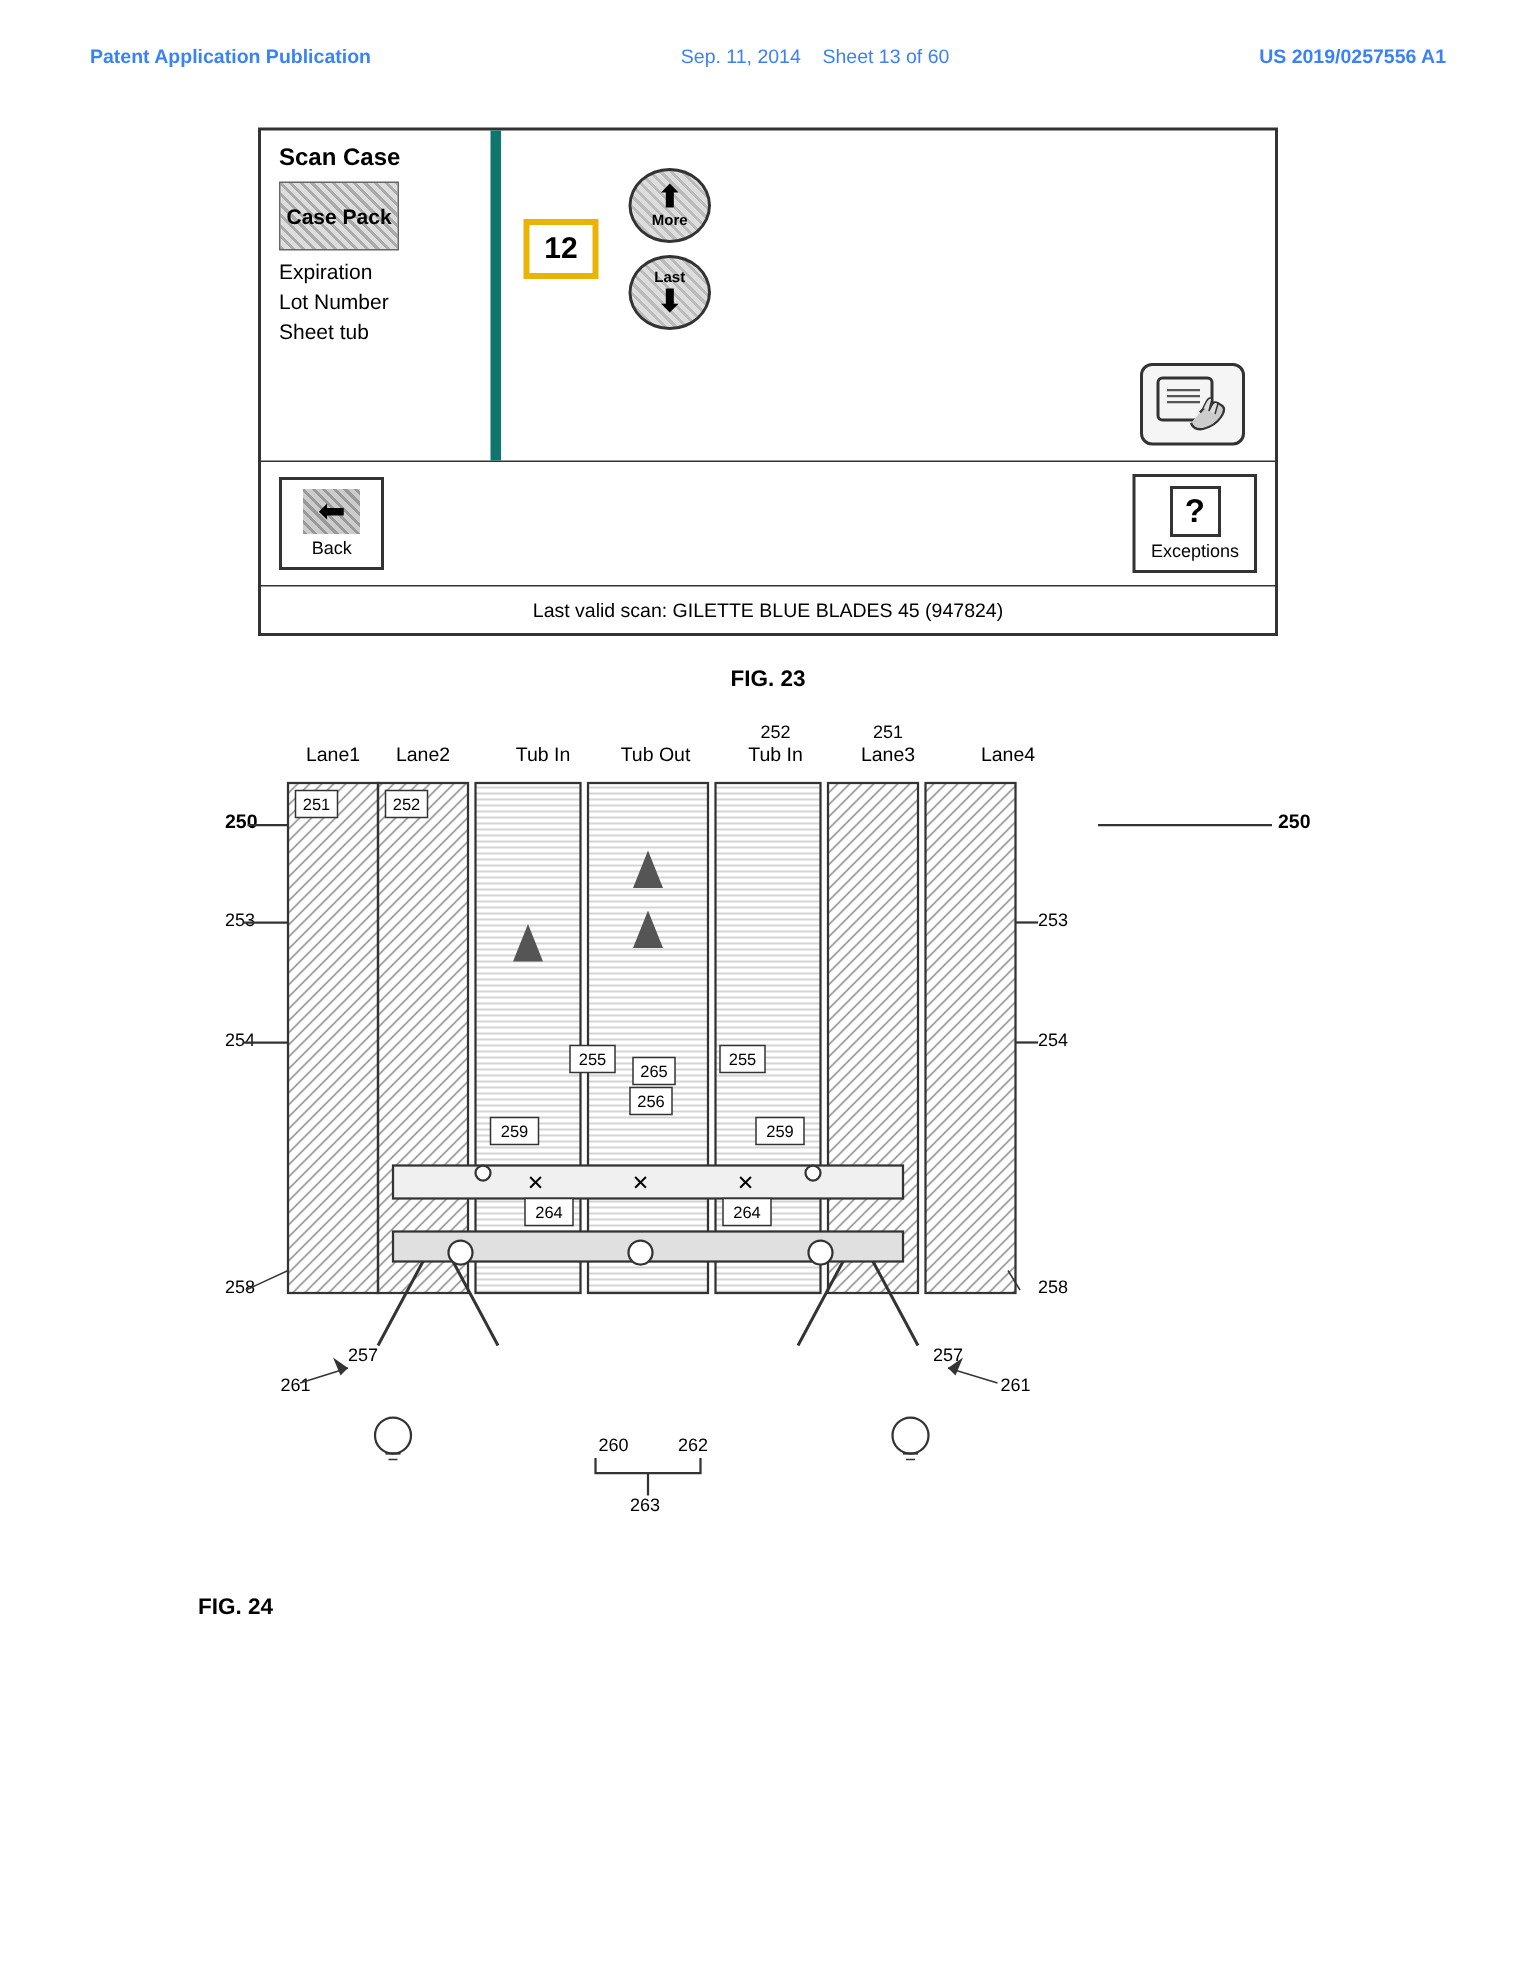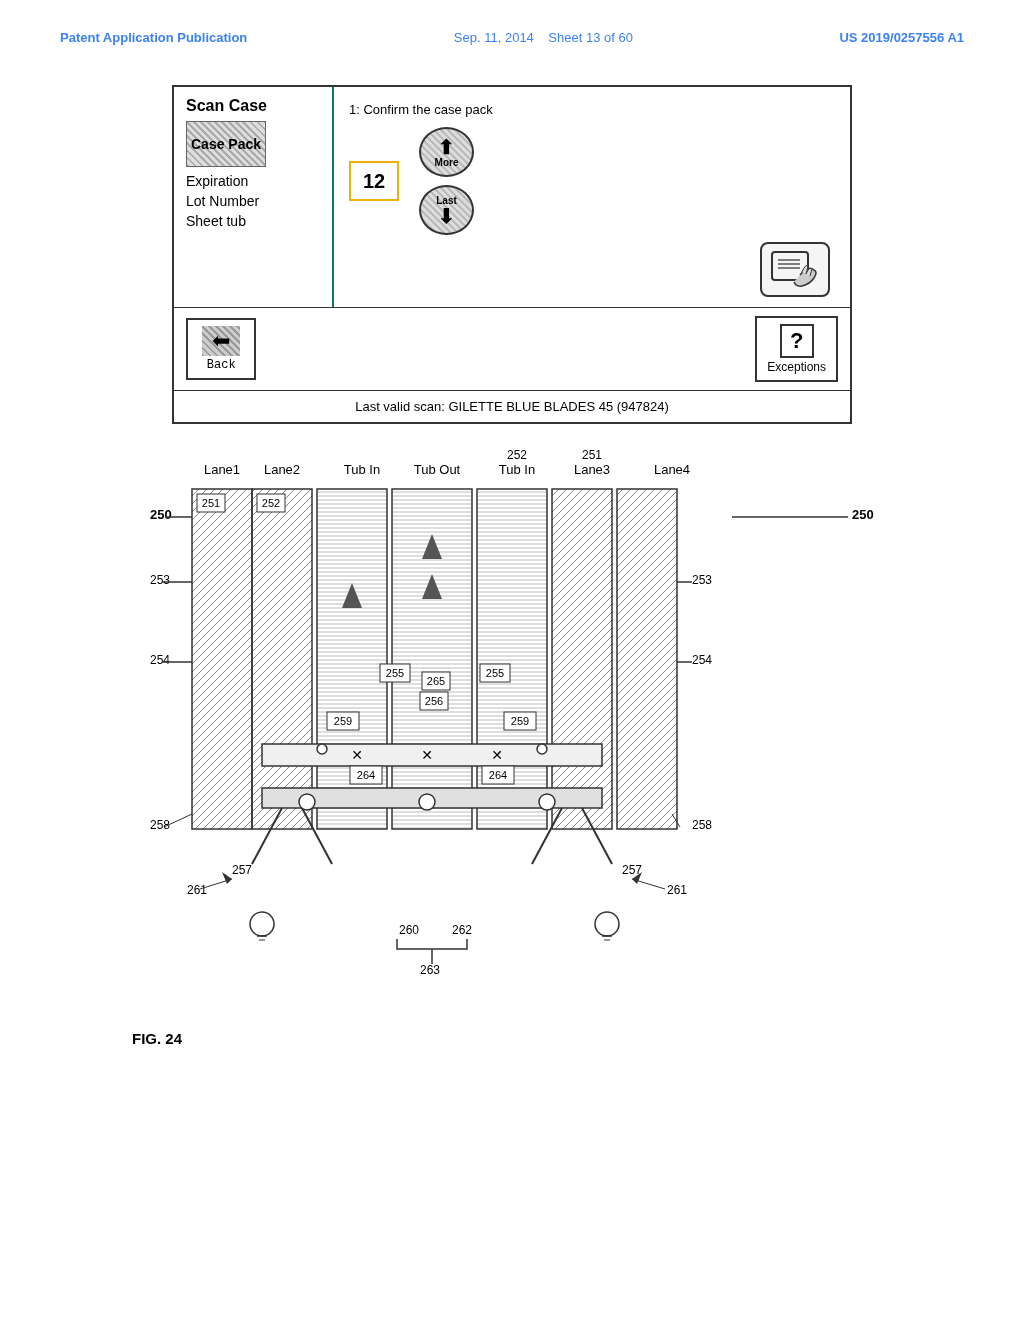--- a/index.html
+++ b/index.html
@@ -43,21 +43,21 @@
       flex-direction: column;
     }
 
     .fig23-main-row {
       display: flex;
       border-bottom: 1px solid #333;
     }
 
     .fig23-left-panel {
       width: 160px;
-      border-right: 2px solid #0f766e;
+      border-right: 7px solid #0f766e;
       padding: 10px 12px;
       flex-shrink: 0;
     }
 
     .fig23-left-panel .scan-case {
       font-size: 16px;
       font-weight: bold;
       margin-bottom: 6px;
     }
 
@@ -95,21 +95,21 @@
     }
 
     .fig23-controls {
       display: flex;
       align-items: center;
       gap: 20px;
       margin-top: 10px;
     }
 
     .quantity-box {
-      border: 2px solid #eab308;
+      border: 4px solid #eab308;
       width: 50px;
       height: 40px;
       display: flex;
       align-items: center;
       justify-content: center;
       font-size: 20px;
       font-weight: bold;
     }
 
     .arrow-buttons {
@@ -270,21 +270,20 @@
 
         <div class="fig23-left-panel">
           <div class="scan-case">Scan Case</div>
           <div class="case-pack-highlighted">Case Pack</div>
           <div class="menu-item">Expiration</div>
           <div class="menu-item">Lot Number</div>
           <div class="menu-item">Sheet tub</div>
         </div>
 
         <div class="fig23-right-panel">
-          <div class="fig23-instruction">1: Confirm the case pack</div>
           <div class="fig23-controls">
             <div class="quantity-box">12</div>
             <div class="arrow-buttons">
               <div class="arrow-btn">
                 <div class="arrow-up">⬆</div>
                 <div style="font-size:10px;">More</div>
               </div>
               <div class="arrow-btn">
                 <div style="font-size:10px;">Last</div>
                 <div class="arrow-down">⬇</div>
@@ -304,32 +303,33 @@
               <path d="M32 22 L34 18 Q36 14 38 16 L36 24" fill="#ddd" stroke="#333" stroke-width="1"></path>
               <path d="M36 24 L38 20 Q40 17 42 19 L40 26" fill="#ddd" stroke="#333" stroke-width="1"></path>
             </svg>
           </div>
         </div>
       </div>
 
       <div class="fig23-bottom-row">
         <div class="back-btn">
           <div class="back-arrow">⬅</div>
-          <div style="font-size:12px;font-family:Liberation Mono, monospace;">Back</div>
+          <div style="font-size:12px;">Back</div>
         </div>
         <div class="exceptions-btn">
           <div class="question-mark">?</div>
           <div style="font-size:12px;">Exceptions</div>
         </div>
       </div>
 
       <div class="fig23-status-bar">Last valid scan: GILETTE BLUE BLADES 45 (947824)</div>
     </div>
   </div>
 
+  <div class="fig-label">FIG. 23</div>
 
   <div class="fig24-container">
     <div class="fig24-diagram">
       <svg width="760" height="560" viewBox="0 0 760 560">
 
         <text x="90" y="30" font-size="13" text-anchor="middle">Lane1</text>
         <text x="150" y="30" font-size="13" text-anchor="middle">Lane2</text>
         <text x="230" y="30" font-size="13" text-anchor="middle">Tub In</text>
         <text x="305" y="30" font-size="13" text-anchor="middle">Tub Out</text>
         <text x="385" y="30" font-size="13" text-anchor="middle">Tub In</text>

